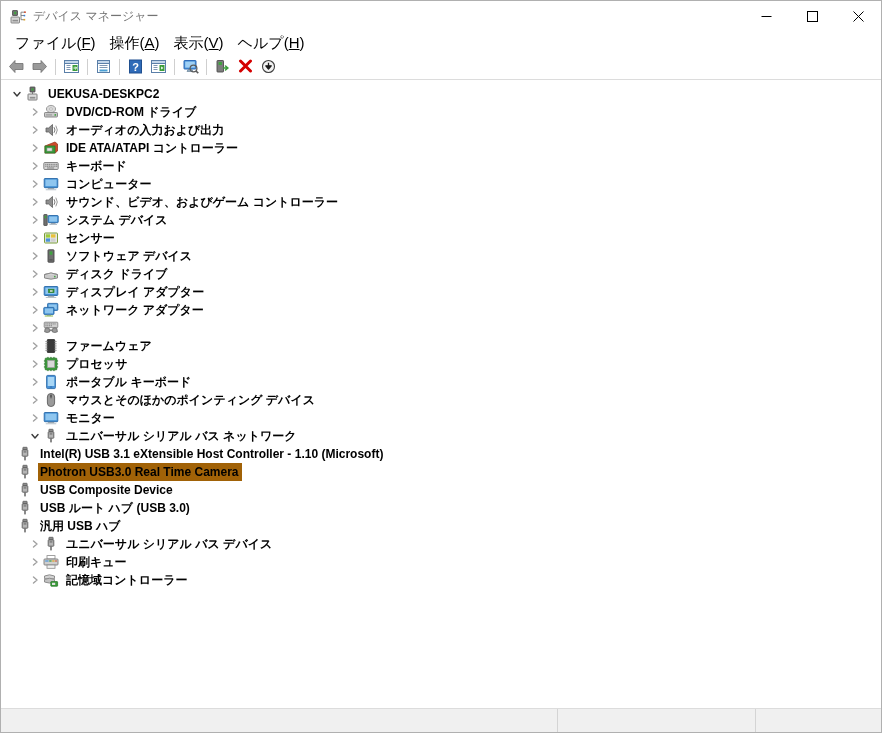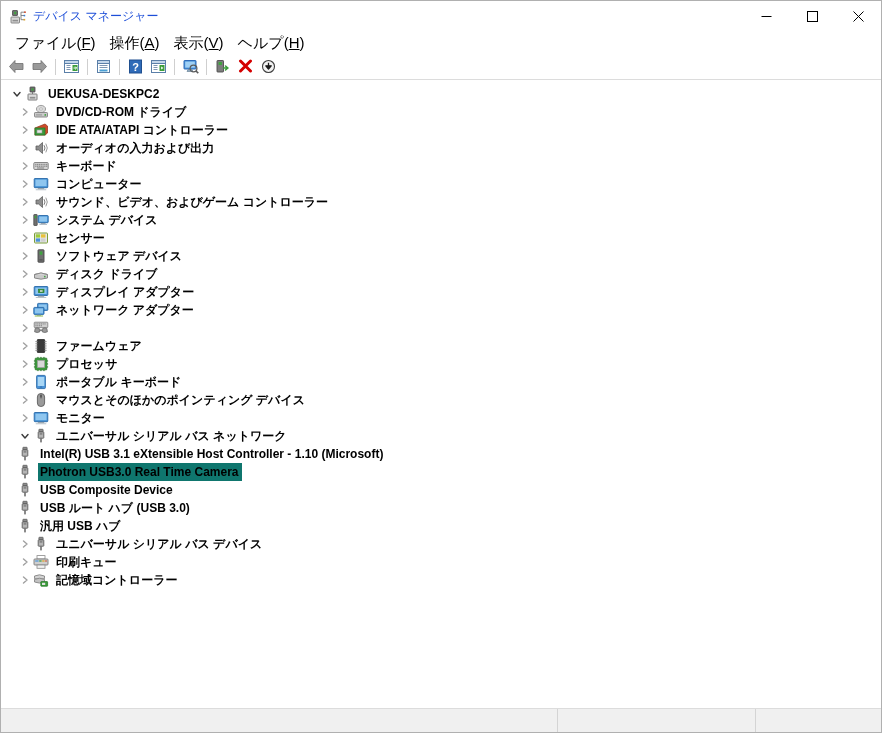--- a/index.html
+++ b/index.html
@@ -41,21 +41,21 @@
   .title-icon {
     width: 16px;
     height: 16px;
     margin-left: 9px;
     margin-right: 7px;
     position: relative;
     flex: 0 0 auto;
   }
   .title-text {
     font-size: 12px;
-    color: #1d4ed8;
+    color: #737373;
     letter-spacing: 0px;
     white-space: nowrap;
   }
   .winbtns {
     position: absolute;
     right: 0; top: 0;
     height: 31px;
     display: flex;
   }
   .winbtn {
@@ -151,24 +151,24 @@
     position: relative;
   }
   .node-label {
     font-size: 12px;
     line-height: 16px;
     color: #000000;
     padding: 1px 3px 1px 2px;
     border-radius: 0;
   }
   .node.selected .node-label {
-    background: #0f766e;
+    background: #a16207;
   }
   .depth0 { padding-left: 8px; }
-  .depth1 { padding-left: 16px; }
+  .depth1 { padding-left: 26px; }
   .depth2 { }
   .depth2 .twisty { width: 16px; }
 
   
   .statusbar {
     height: 23px;
     min-height: 23px;
     background: #f0f0f0;
     border-top: 1px solid #dcdcdc;
     display: flex;
@@ -389,42 +389,42 @@
       </div>
 
       <div class="node depth1">
         <span class="twisty">
           <svg width="10" height="10" viewBox="0 0 10 10">
               <path d="M3.5 2 L7 5 L3.5 8" stroke="#a0a0a0" stroke-width="1.4" fill="none" stroke-linecap="round" stroke-linejoin="round"></path>
             </svg>
         </span>
         <span class="node-icon">
           <svg width="16" height="16" viewBox="0 0 16 16">
+            <path d="M3 6 h2.6 L9.5 2.5 v11 L5.6 10 H3 Z" fill="#8e8e8e" stroke="#5e5e5e" stroke-width="0.8" stroke-linejoin="round"></path>
+            <path d="M11 5.2 q2 2.8 0 5.6" stroke="#7a7a7a" stroke-width="1" fill="none"></path>
+            <path d="M12.8 3.6 q3 4.4 0 8.8" stroke="#9a9a9a" stroke-width="1" fill="none"></path>
+          </svg>
+        </span>
+        <span class="node-label">オーディオの入力および出力</span>
+      </div>
+
+      <div class="node depth1">
+        <span class="twisty">
+          <svg width="10" height="10" viewBox="0 0 10 10">
+              <path d="M3.5 2 L7 5 L3.5 8" stroke="#a0a0a0" stroke-width="1.4" fill="none" stroke-linecap="round" stroke-linejoin="round"></path>
+            </svg>
+        </span>
+        <span class="node-icon">
+          <svg width="16" height="16" viewBox="0 0 16 16">
             <path d="M2 6 L12 2 L14.5 4 L14.5 11 L12 13 L2 13 Z" fill="#cf4a2a" stroke="#9a3a20" stroke-width="0.8"></path>
             <rect x="2" y="6" width="10" height="7" fill="#3a9a3a" stroke="#2a7a2a" stroke-width="0.8"></rect>
             <rect x="4" y="8" width="5" height="3" fill="#e6e6e6" stroke="#999" stroke-width="0.6"></rect>
           </svg>
         </span>
         <span class="node-label">IDE ATA/ATAPI コントローラー</span>
-      </div>
-
-      <div class="node depth1">
-        <span class="twisty">
-          <svg width="10" height="10" viewBox="0 0 10 10">
-              <path d="M3.5 2 L7 5 L3.5 8" stroke="#a0a0a0" stroke-width="1.4" fill="none" stroke-linecap="round" stroke-linejoin="round"></path>
-            </svg>
-        </span>
-        <span class="node-icon">
-          <svg width="16" height="16" viewBox="0 0 16 16">
-            <path d="M3 6 h2.6 L9.5 2.5 v11 L5.6 10 H3 Z" fill="#8e8e8e" stroke="#5e5e5e" stroke-width="0.8" stroke-linejoin="round"></path>
-            <path d="M11 5.2 q2 2.8 0 5.6" stroke="#7a7a7a" stroke-width="1" fill="none"></path>
-            <path d="M12.8 3.6 q3 4.4 0 8.8" stroke="#9a9a9a" stroke-width="1" fill="none"></path>
-          </svg>
-        </span>
-        <span class="node-label">オーディオの入力および出力</span>
       </div>
 
       <div class="node depth1">
         <span class="twisty">
           <svg width="10" height="10" viewBox="0 0 10 10">
               <path d="M3.5 2 L7 5 L3.5 8" stroke="#a0a0a0" stroke-width="1.4" fill="none" stroke-linecap="round" stroke-linejoin="round"></path>
             </svg>
         </span>
         <span class="node-icon">
           <svg width="16" height="16" viewBox="0 0 16 16">

